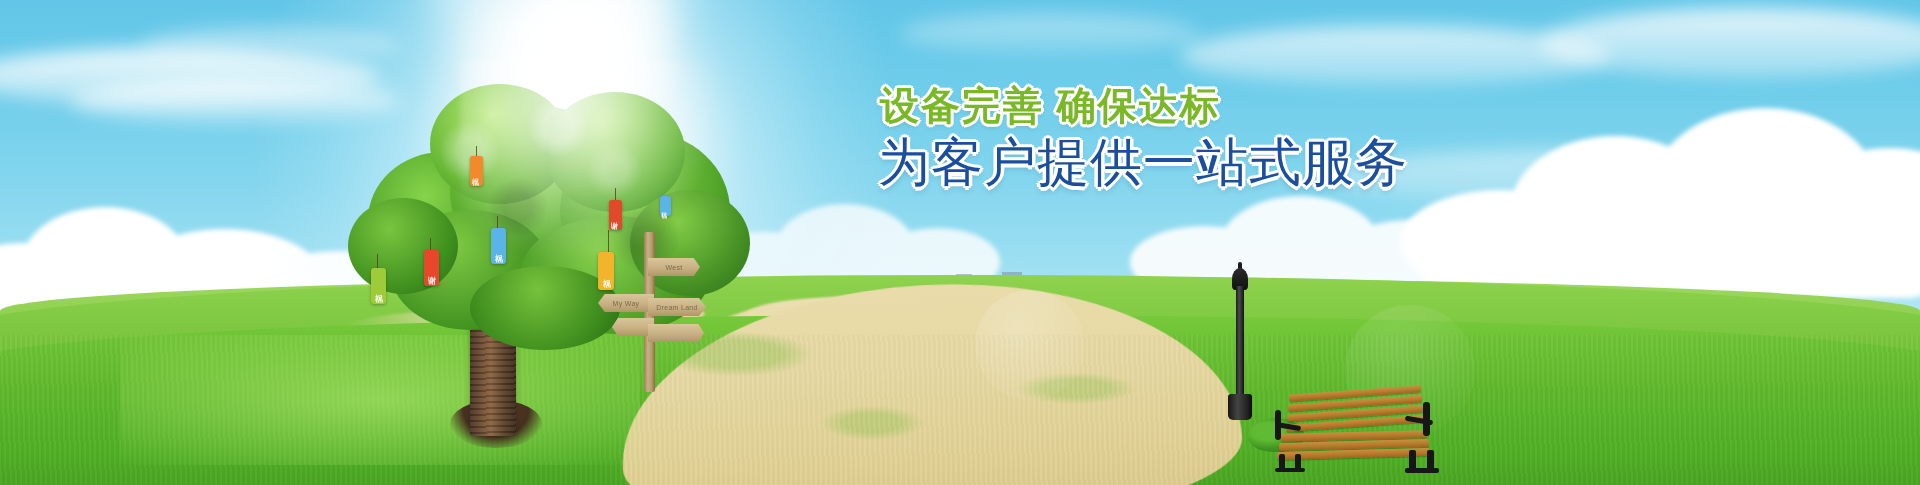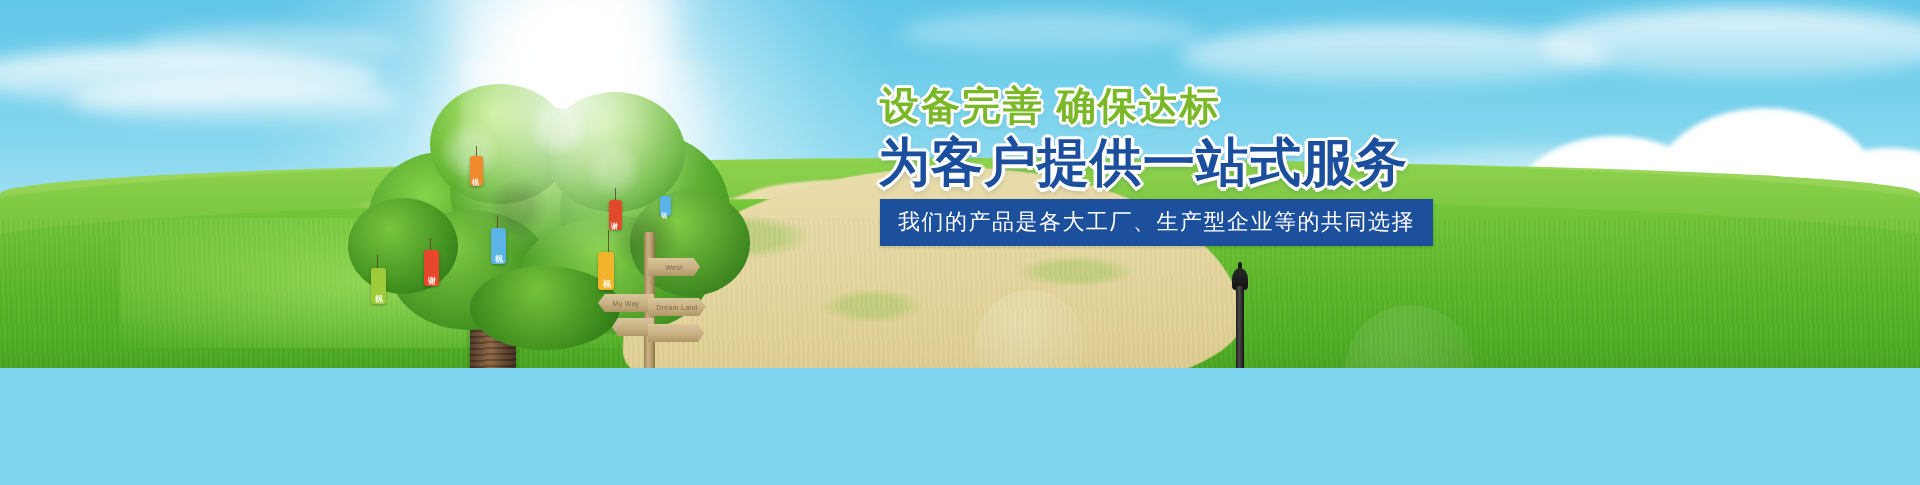--- a/index.html
+++ b/index.html
@@ -4,21 +4,21 @@
 <style>
   * { margin:0; padding:0; box-sizing:border-box; }
   html, body {
     width:1920px; height:485px; overflow:hidden;
     font-family:"Liberation Sans","DejaVu Sans",sans-serif;
     background:#7fd4f0;
   }
 
   .banner {
     position:relative;
-    width:1920px; height:368px;
+    width:1920px; height:485px;
     overflow:hidden;
   }
 
   
   .sky {
     position:absolute; inset:0;
     background:
       linear-gradient(180deg,
         #62c6e8 0%,
         #6ecdea 18%,
@@ -286,21 +286,21 @@
       -2px -2px 0 #ffffff,  2px -2px 0 #ffffff,
       -2px  2px 0 #ffffff,  2px  2px 0 #ffffff,
       -3px  0   0 #ffffff,  3px  0   0 #ffffff,
        0   -3px 0 #ffffff,  0    3px 0 #ffffff,
        0 3px 5px rgba(30,70,20,0.25);
     white-space:nowrap;
   }
 
   .headline-2 {
     font-size:52px;
-    font-weight:bold;
+    font-weight:normal;
     color:#1b4f9e;
     letter-spacing:1px;
     line-height:1.12;
     margin-top:4px;
     margin-left:168px;
     text-shadow:
       -2px -2px 0 #ffffff,  2px -2px 0 #ffffff,
       -2px  2px 0 #ffffff,  2px  2px 0 #ffffff,
       -3.5px 0  0 #ffffff,  3.5px 0 0 #ffffff,
        0  -3.5px 0 #ffffff, 0   3.5px 0 #ffffff,
@@ -547,18 +547,15 @@
     <div class="bench-leg" style="left:20px;  top:66px; width:6px;  height:16px;"></div>
     <div class="bench-leg" style="left:0px;   top:80px; width:30px; height:4px; border-radius:2px;"></div>
     <div class="bench-leg" style="left:134px; top:62px; width:7px;  height:20px;"></div>
     <div class="bench-leg" style="left:152px; top:62px; width:7px;  height:20px;"></div>
     <div class="bench-leg" style="left:130px; top:80px; width:34px; height:5px; border-radius:2px;"></div>
   </div>
 
   <div class="copy">
     <div class="headline-1">设备完善  确保达标</div>
     <div class="headline-2">为客户提供一站式服务</div>
-    <div>
-      <span class="subbar s2">我们的产品是各大工厂、生产型企业等的共同选择</span>
-    </div>
   </div>
 
 </div>
 
 </body></html>

